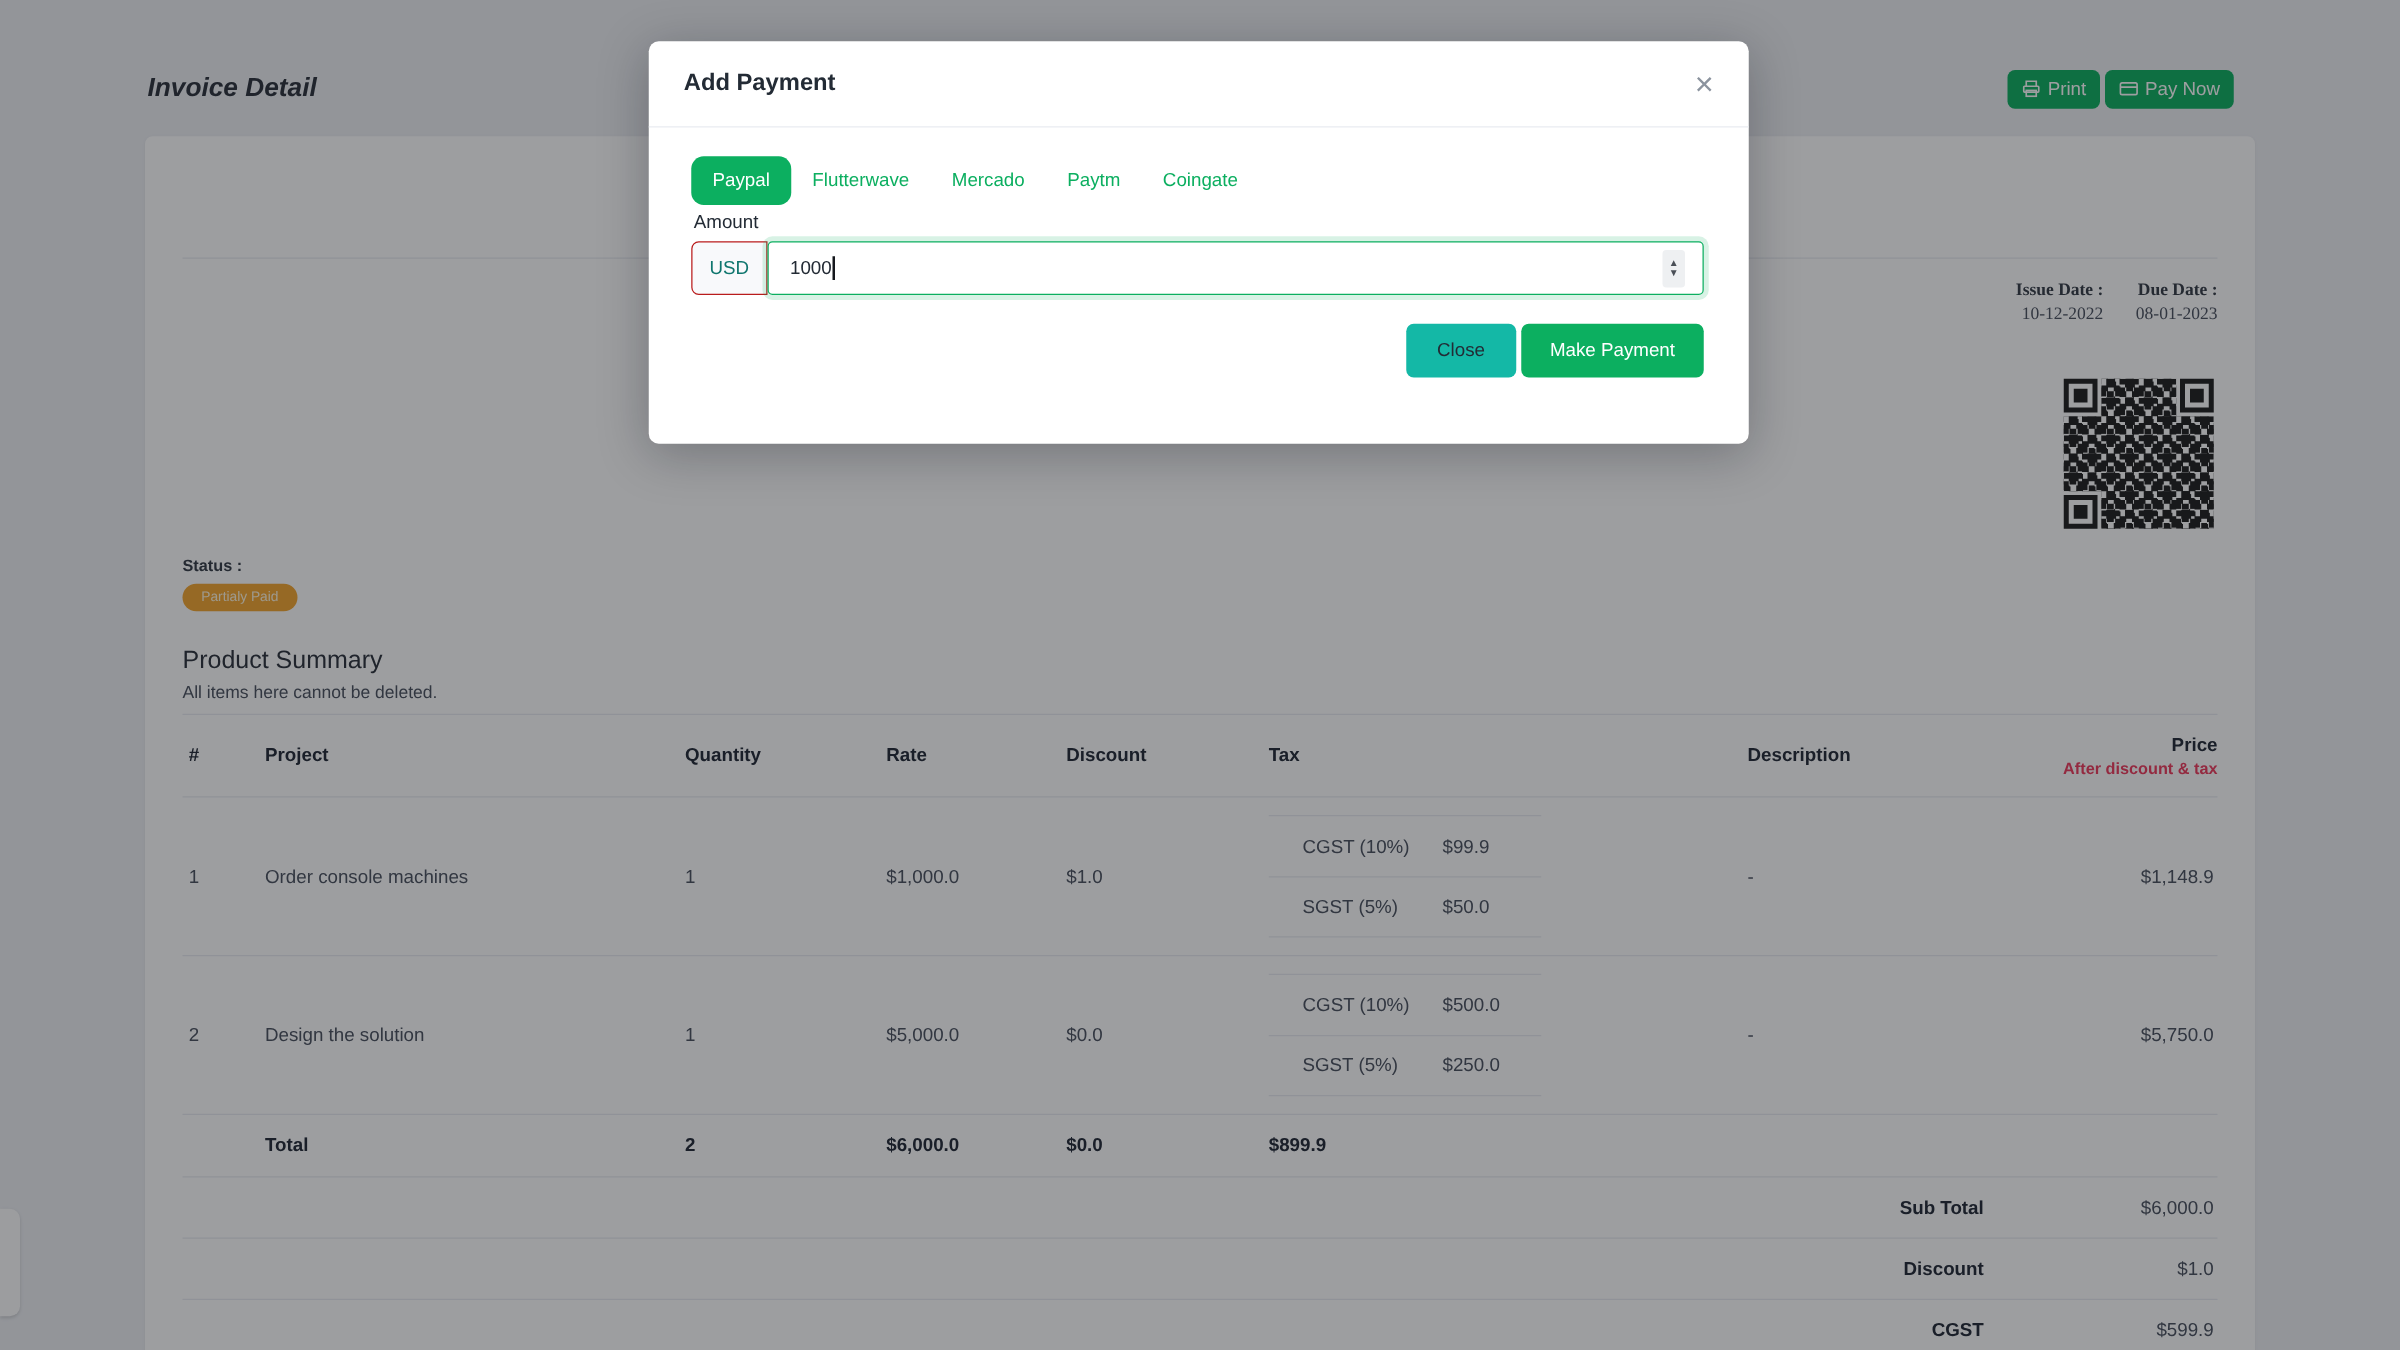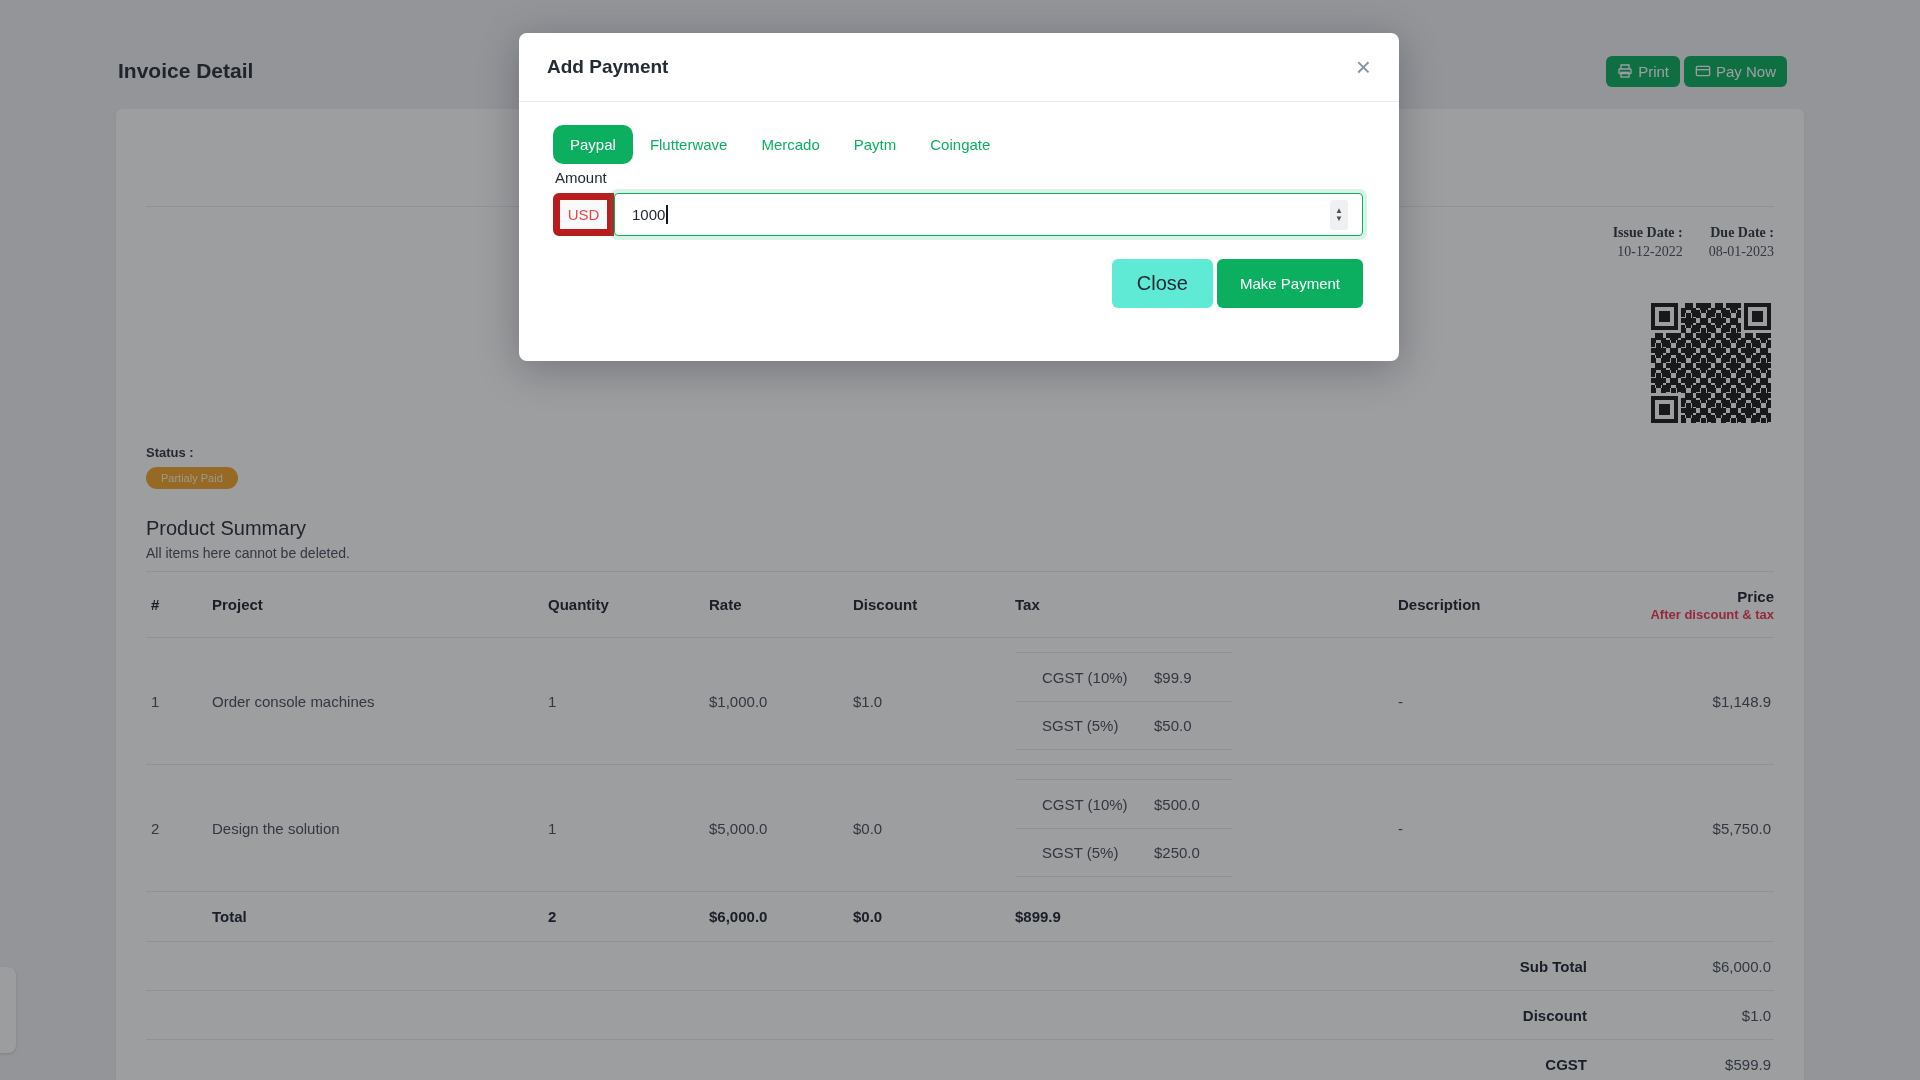--- a/index.html
+++ b/index.html
@@ -1,21 +1,21 @@
 <!DOCTYPE html>
 <html><head>
 <meta charset="utf-8">
 <style>
   * { margin:0; padding:0; box-sizing:border-box; }
   html,body { width:1920px; height:1080px; overflow:hidden; }
   body { font-family:"Liberation Sans", sans-serif; background:#eef0f4; color:#3e4554; position:relative; }
 
   
   .topbar { margin:54px 133px 0 118px; height:34px; display:flex; align-items:center; justify-content:space-between; }
-  .page-title { font-size:21px; font-weight:700; color:#2b313b; }
+  .page-title { font-size:21px; font-weight:700; color:#2b313b;font-style:italic; }
   .top-actions { display:flex; gap:4px; }
   .btn-green { display:inline-flex; align-items:center; gap:5px; background:#0CAF60; color:#fff; border:none;
                font-family:inherit; font-size:15px; padding:7px 11px; border-radius:6px; cursor:pointer; }
   .btn-green svg { display:block; }
 
   
   .card { margin:21px 116px 0 116px; background:#fff; border-radius:6px; padding:30px; min-height:1020px;
           box-shadow:0 1px 3px rgba(20,25,35,.06); }
   .card-head { display:flex; align-items:center; justify-content:center; margin-top:11px; }
   .invoice-heading { font-size:28px; font-weight:700; color:#242b36; }
@@ -78,31 +78,31 @@
   .modal-title { font-size:19px; font-weight:700; color:#232b35; }
   .modal-close { background:none; border:none; font-size:26px; font-weight:300; color:#8b939e; cursor:pointer;
                  line-height:1; font-family:inherit; }
   .modal-body { padding:23px 36px 53px 34px; }
   .pay-tabs { display:flex; align-items:center; }
   .pay-tab { background:none; border:none; font-family:inherit; font-size:15px; color:#0CAF60;
              padding:11px 17px; cursor:pointer; border-radius:10px; }
   .pay-tab.active { background:#0CAF60; color:#fff; }
   .amount-label { margin-top:5px; margin-left:2px; font-size:15px; color:#232b35; }
   .amount-group { display:flex; margin-top:7px; height:43px; }
-  .currency-box { width:61px; background:#f8f9fb; border:7px solid #b91c1c; border-radius:6px 0 0 6px;
-                  display:flex; align-items:center; justify-content:center; font-size:15px; color:#ef4444; }
+  .currency-box { width:61px; background:#f8f9fb; border:1px solid #b91c1c; border-radius:6px 0 0 6px;
+                  display:flex; align-items:center; justify-content:center; font-size:15px; color:#0f766e; }
   .amount-input { flex:1; display:flex; align-items:center; border:1.5px solid #0CAF60; border-radius:4px;
                   box-shadow:0 0 0 4px rgba(12,175,96,.16); padding-left:17px; font-size:15px; color:#232b35;
                   background:#fff; position:relative; cursor:text; }
   .caret { width:1.5px; height:19px; background:#15181d; margin-left:1px; }
   .stepper { position:absolute; right:14px; top:6px; width:18px; height:30px; background:#eef0f2; border-radius:3px;
              display:flex; flex-direction:column; align-items:center; justify-content:center; cursor:pointer;
              color:#4a4f57; font-size:8px; line-height:8px; }
   .modal-footer { display:flex; justify-content:flex-end; gap:4px; margin-top:23px; }
-  .btn-light { background:#5eead4; color:#232b35; border:none; font-family:inherit; font-size:20px;
+  .btn-light { background:#14b8a6; color:#232b35; border:none; font-family:inherit; font-size:15px;
                padding:13px 25px; border-radius:6px; cursor:pointer; }
   .btn-submit { background:#0CAF60; color:#fff; border:none; font-family:inherit; font-size:15px; font-weight:500;
                 padding:13px 23px; border-radius:6px; cursor:pointer; }
 </style>
 </head>
 <body>
 
 <div class="topbar">
   <div class="page-title">Invoice Detail</div>
   <div class="top-actions">

